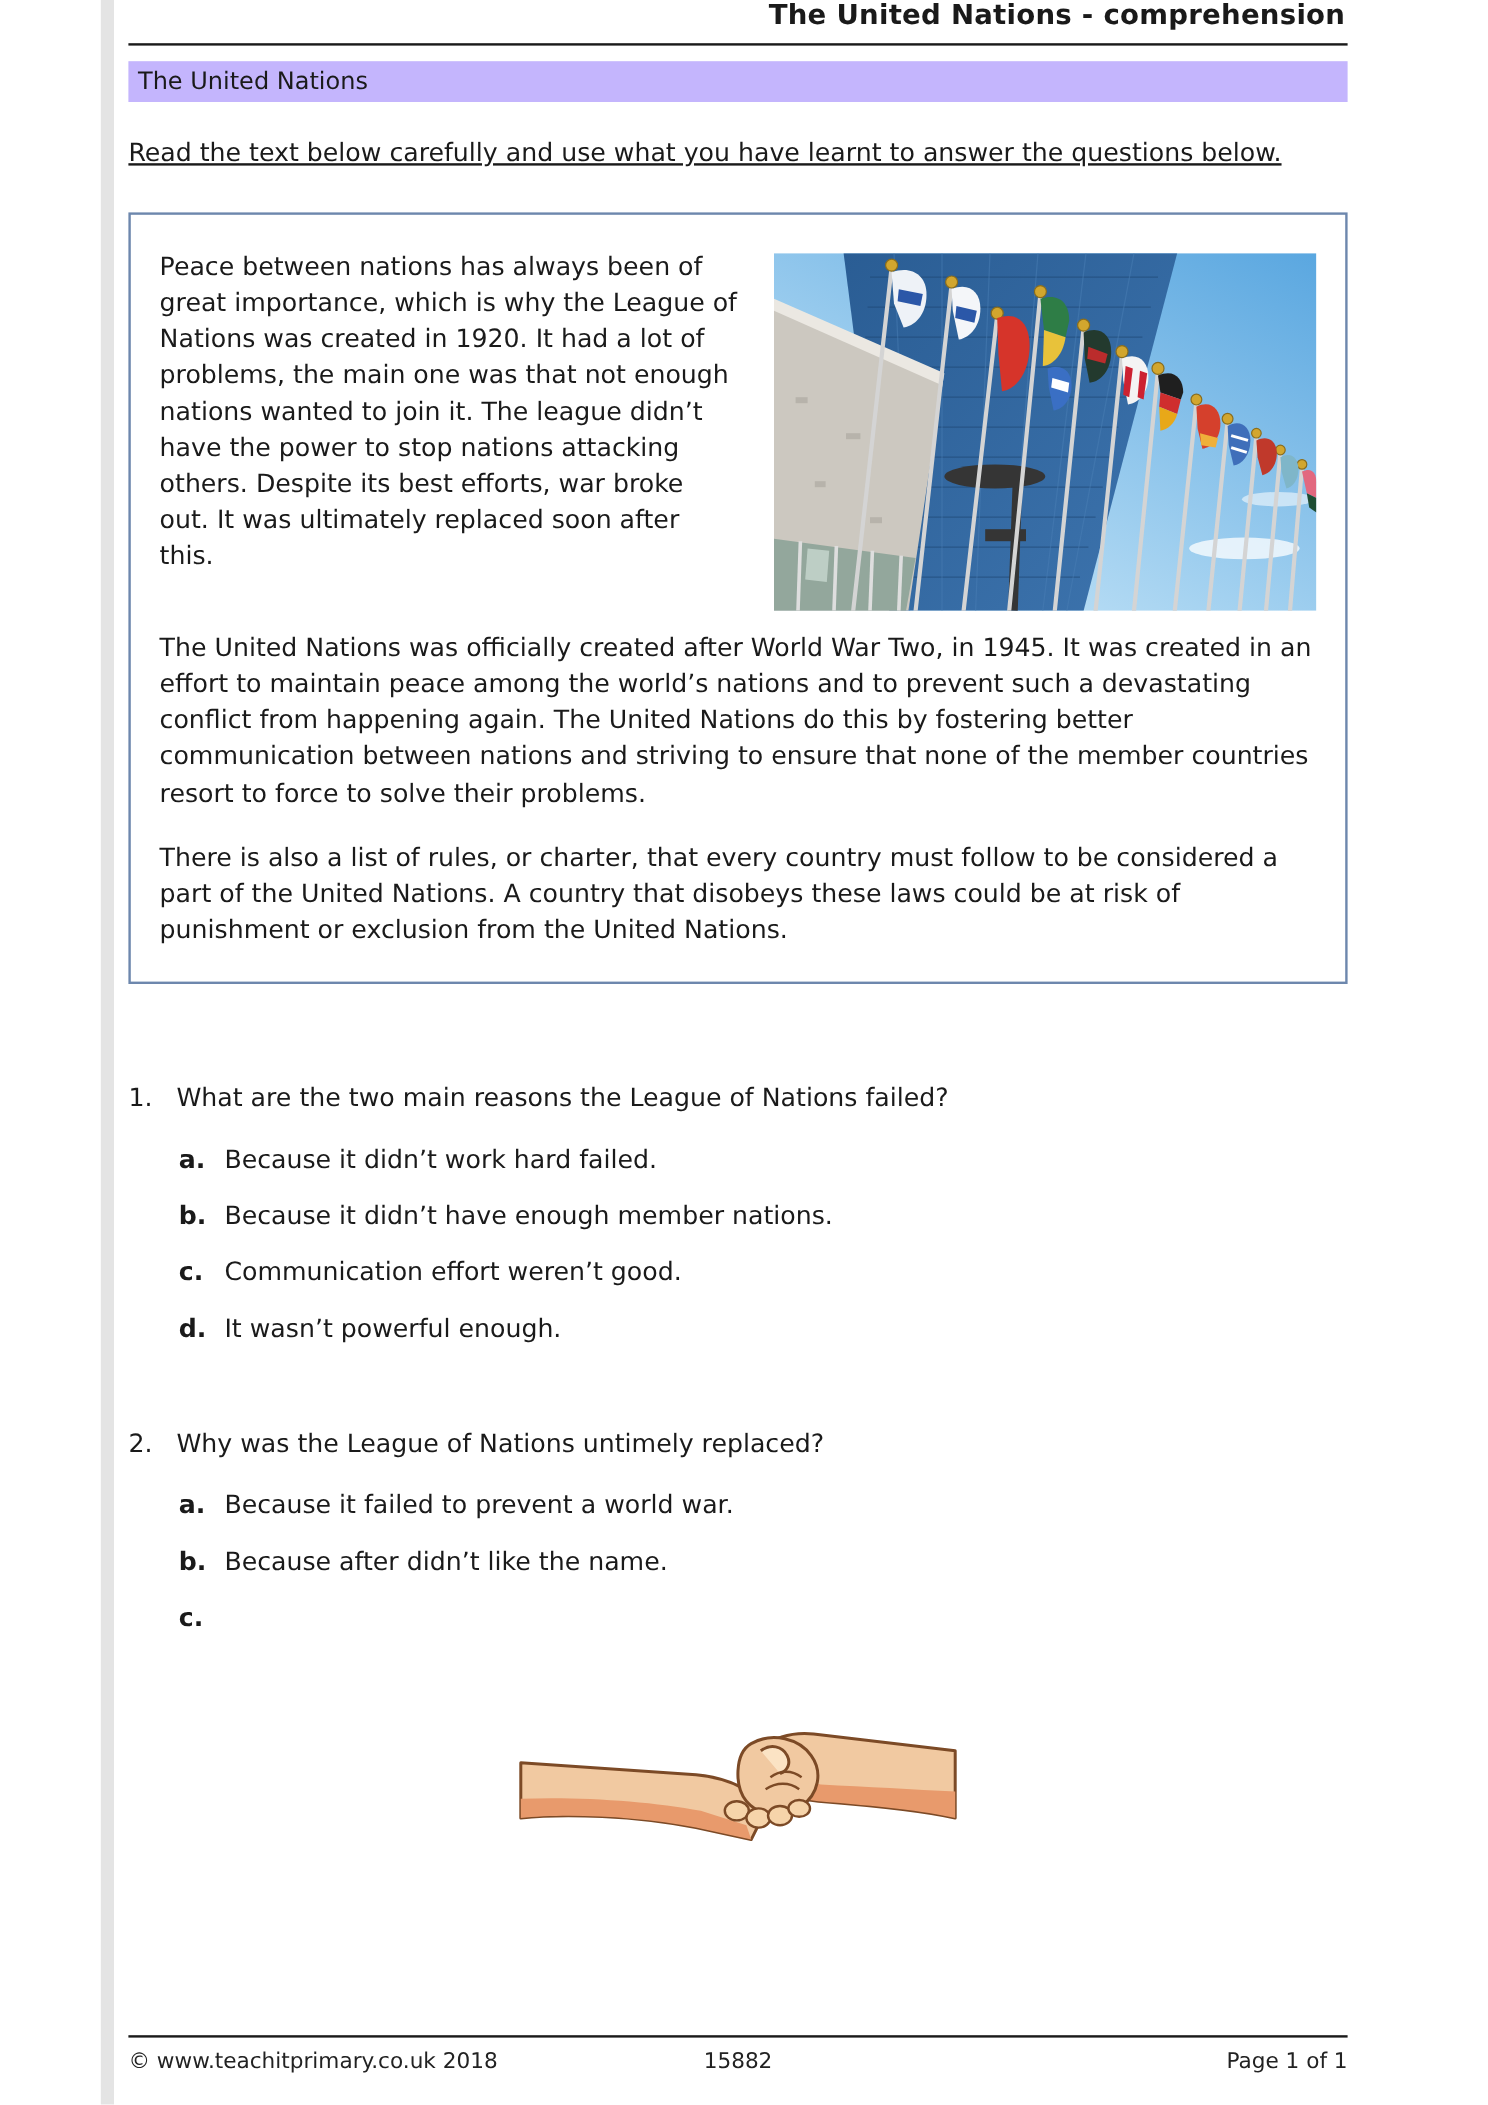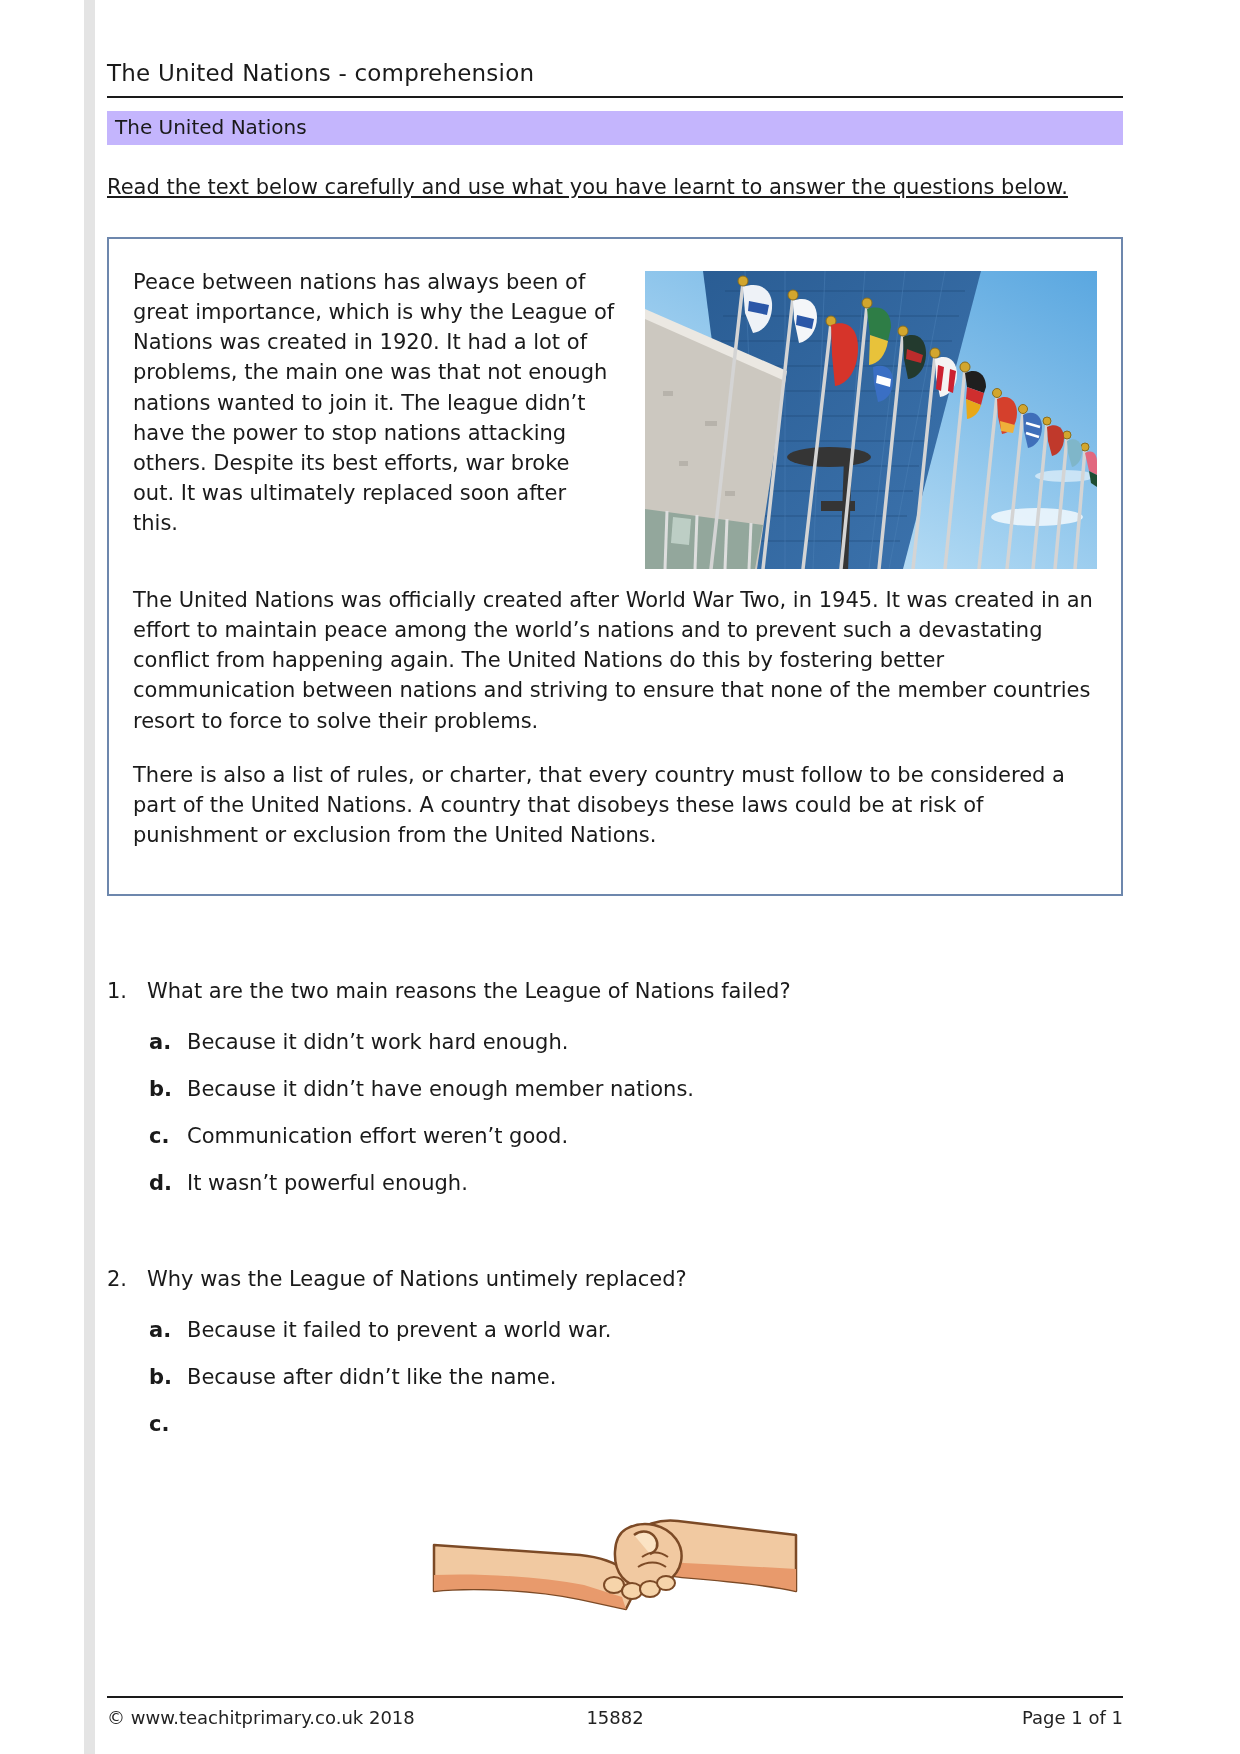--- a/index.html
+++ b/index.html
@@ -11,43 +11,44 @@
     color:#1a1a1a;
     overflow:hidden;
   }
   .scan-strip {
     position:absolute; left:84px; top:0; width:11px; height:100%;
     background:#e4e4e4;
   }
   .content { position:absolute; left:107px; top:0; width:1016px; }
 
   .doc-header {
-    margin-top:60px;
+    text-align:right;
     font-size:23px;
     letter-spacing:0.2px;
     padding:0 2px 10px 0;
     border-bottom:2px solid #1a1a1a;
+    font-weight:bold;
   }
   .banner {
     margin-top:13px;
     background:#c4b5fd;
     font-size:20px;
     padding:4px 10px 6px 8px;
   }
   .intro {
     margin-top:27px;
     font-size:21px;
     line-height:1.45;
     padding-right:40px;
     text-decoration:underline;
   }
   .passage-box {
     margin-top:35px;
     border:2px solid #6d87ad;
-    padding:16px 22px 20px 20px;
+    padding:16px 22px 4px 20px;
     font-size:21px;
     line-height:1.43;
   }
   .photo-wrap {
     float:right;
     width:452px; height:298px;
     margin:16px 2px 16px 30px;
   }
   .photo-wrap svg { display:block; width:100%; height:100%; }
   .passage-box p { margin:12px 0 24px 4px; }
@@ -228,21 +229,21 @@
 
     <div class="questions">
 
       <div class="question">
         <div class="q-line">
           <span class="q-num">1.</span>
           <span class="q-text">What are the two main reasons the League of Nations failed?</span>
         </div>
         <div class="option first">
           <span class="opt-letter">a.</span>
-          <span class="opt-text">Because it didn’t work hard enough.</span>
+          <span class="opt-text">Because it didn’t work hard failed.</span>
         </div>
         <div class="option">
           <span class="opt-letter">b.</span>
           <span class="opt-text">Because it didn’t have enough member nations.</span>
         </div>
         <div class="option">
           <span class="opt-letter">c.</span>
           <span class="opt-text">Communication effort weren’t good.</span>
         </div>
         <div class="option">

